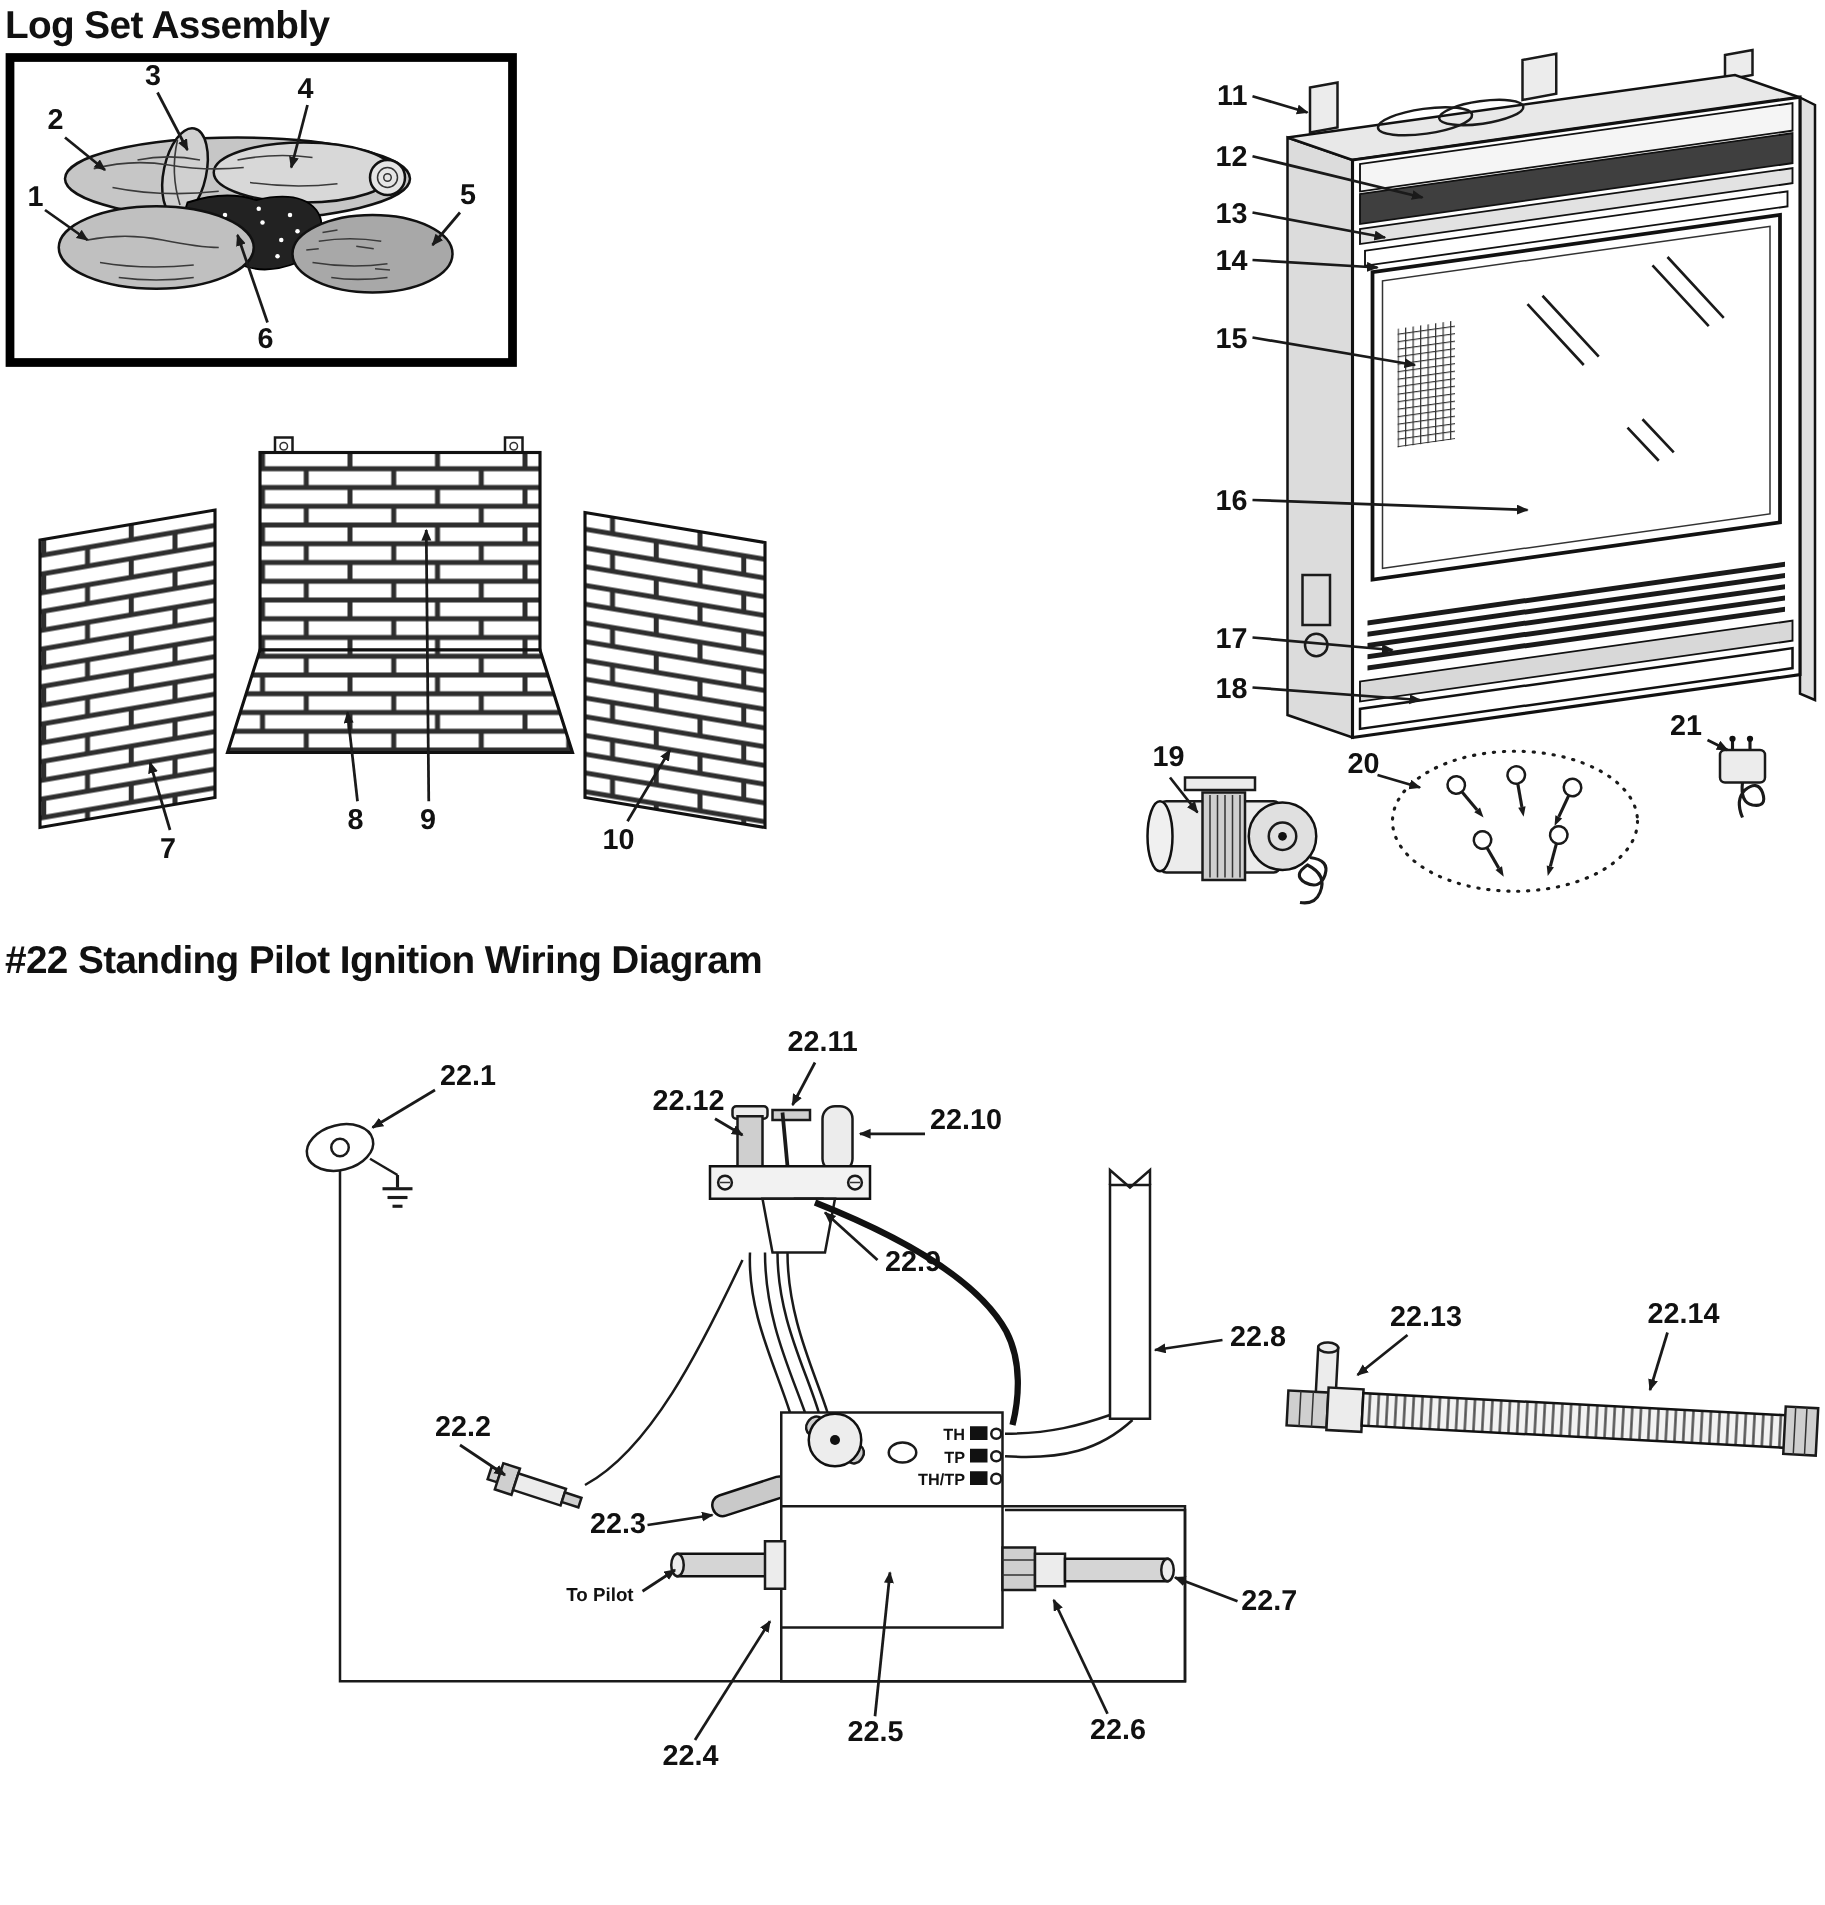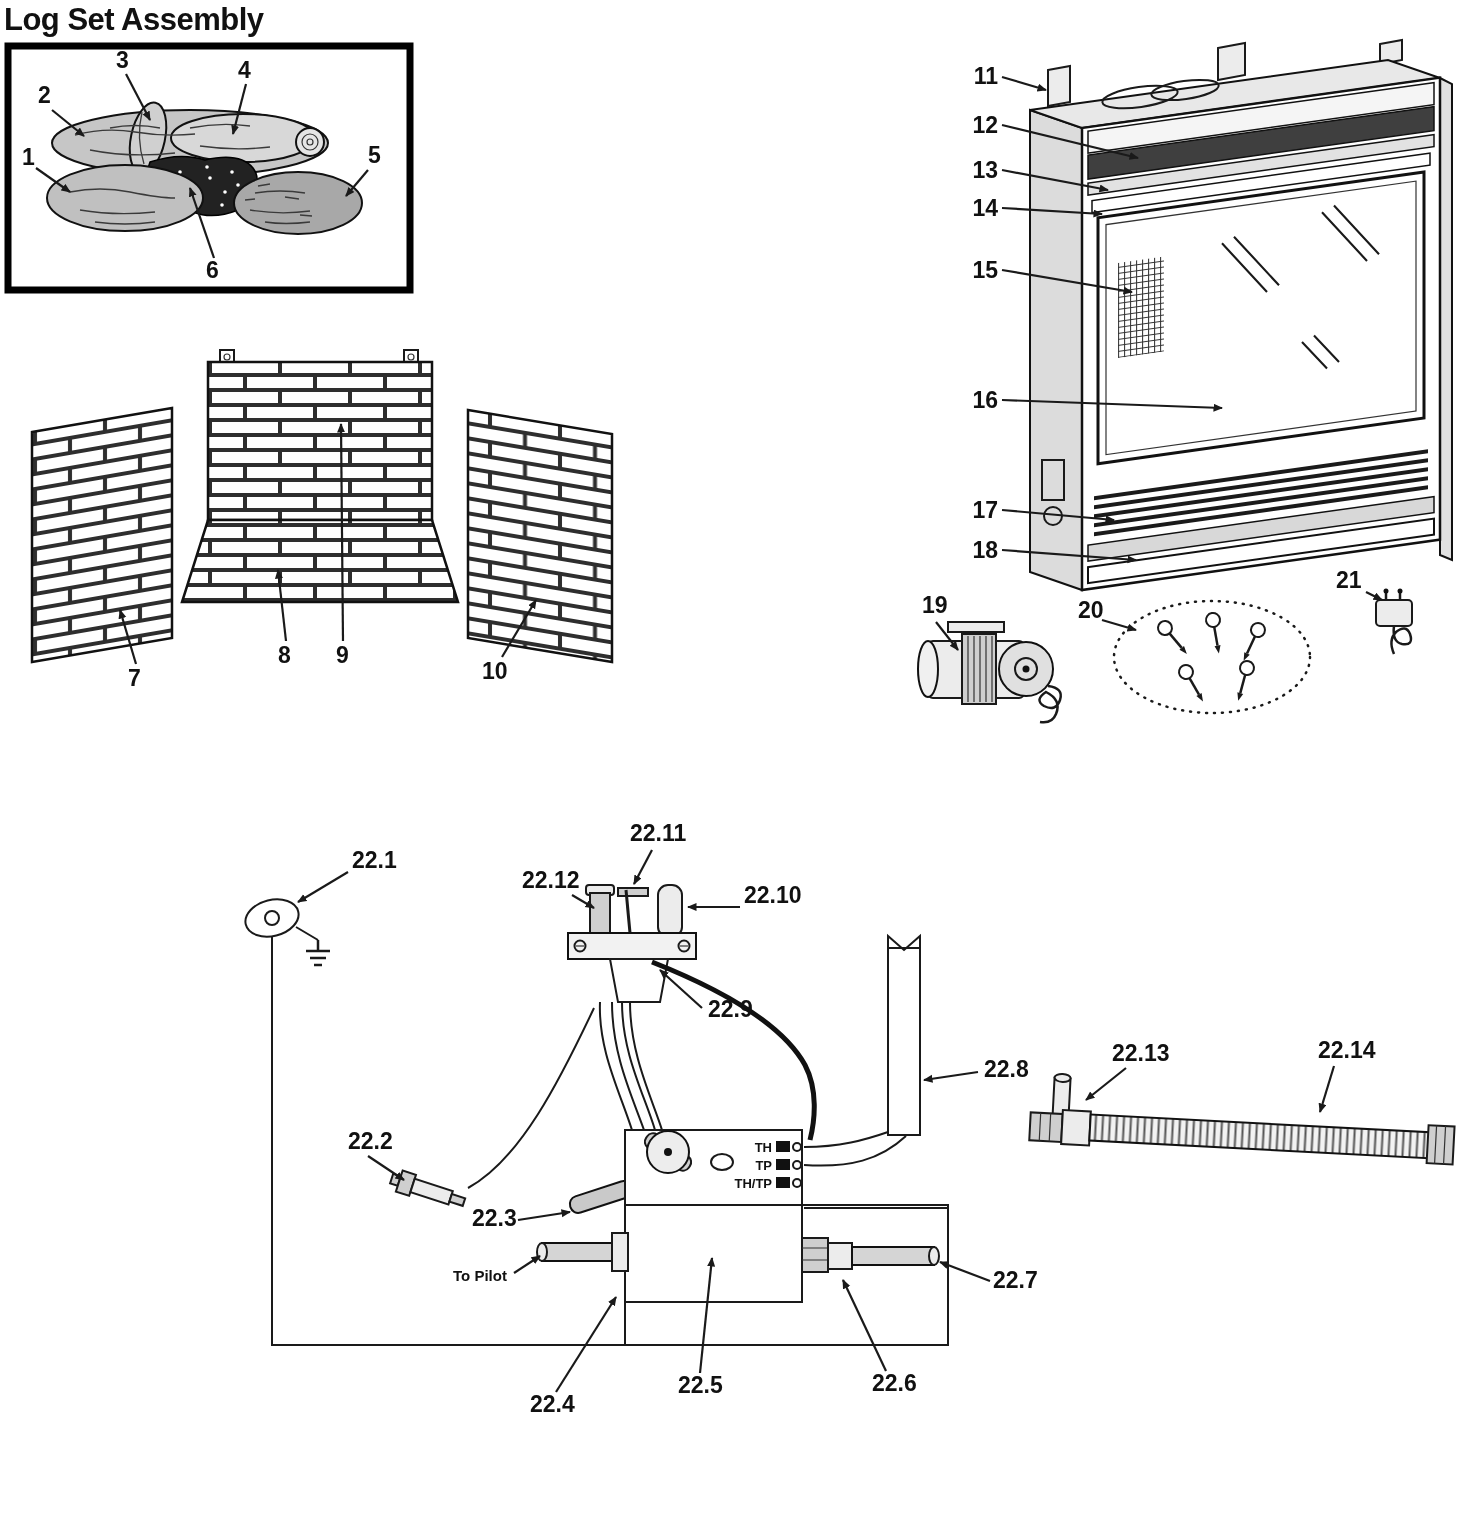--- a/index.html
+++ b/index.html
@@ -21,20 +21,21 @@
   .lead{stroke:#1a1a1a;stroke-width:2.2;fill:none;marker-end:url(#arr);}
   .thin{stroke:#333;stroke-width:1.2;fill:none;}
   .grain{stroke:#3a3a3a;stroke-width:1.3;fill:none;}
 </style>
 </head>
 <body>
 
 <div id="canvas">
 
   <div class="title" style="left:4px;top:2px">Log Set Assembly</div>
+  <div class="title" style="left:4px;top:750px">#22 Standing Pilot Ignition Wiring Diagram</div>
 
   <svg width="1460" height="1524" viewBox="0 0 1460 1524">
     <defs>
       <marker id="arr" markerWidth="11" markerHeight="9" refX="8.5" refY="4" orient="auto" markerUnits="userSpaceOnUse">
         <path d="M0,0 L9.5,4 L0,8 Z" fill="#1a1a1a"></path>
       </marker>
       <pattern id="brick" width="70" height="30" patternUnits="userSpaceOnUse">
         <rect width="70" height="30" fill="#2e2e2e"></rect>
         <rect x="2" y="2" width="66" height="11" fill="#fff"></rect>
         <rect x="-33" y="17" width="66" height="11" fill="#fff"></rect>

